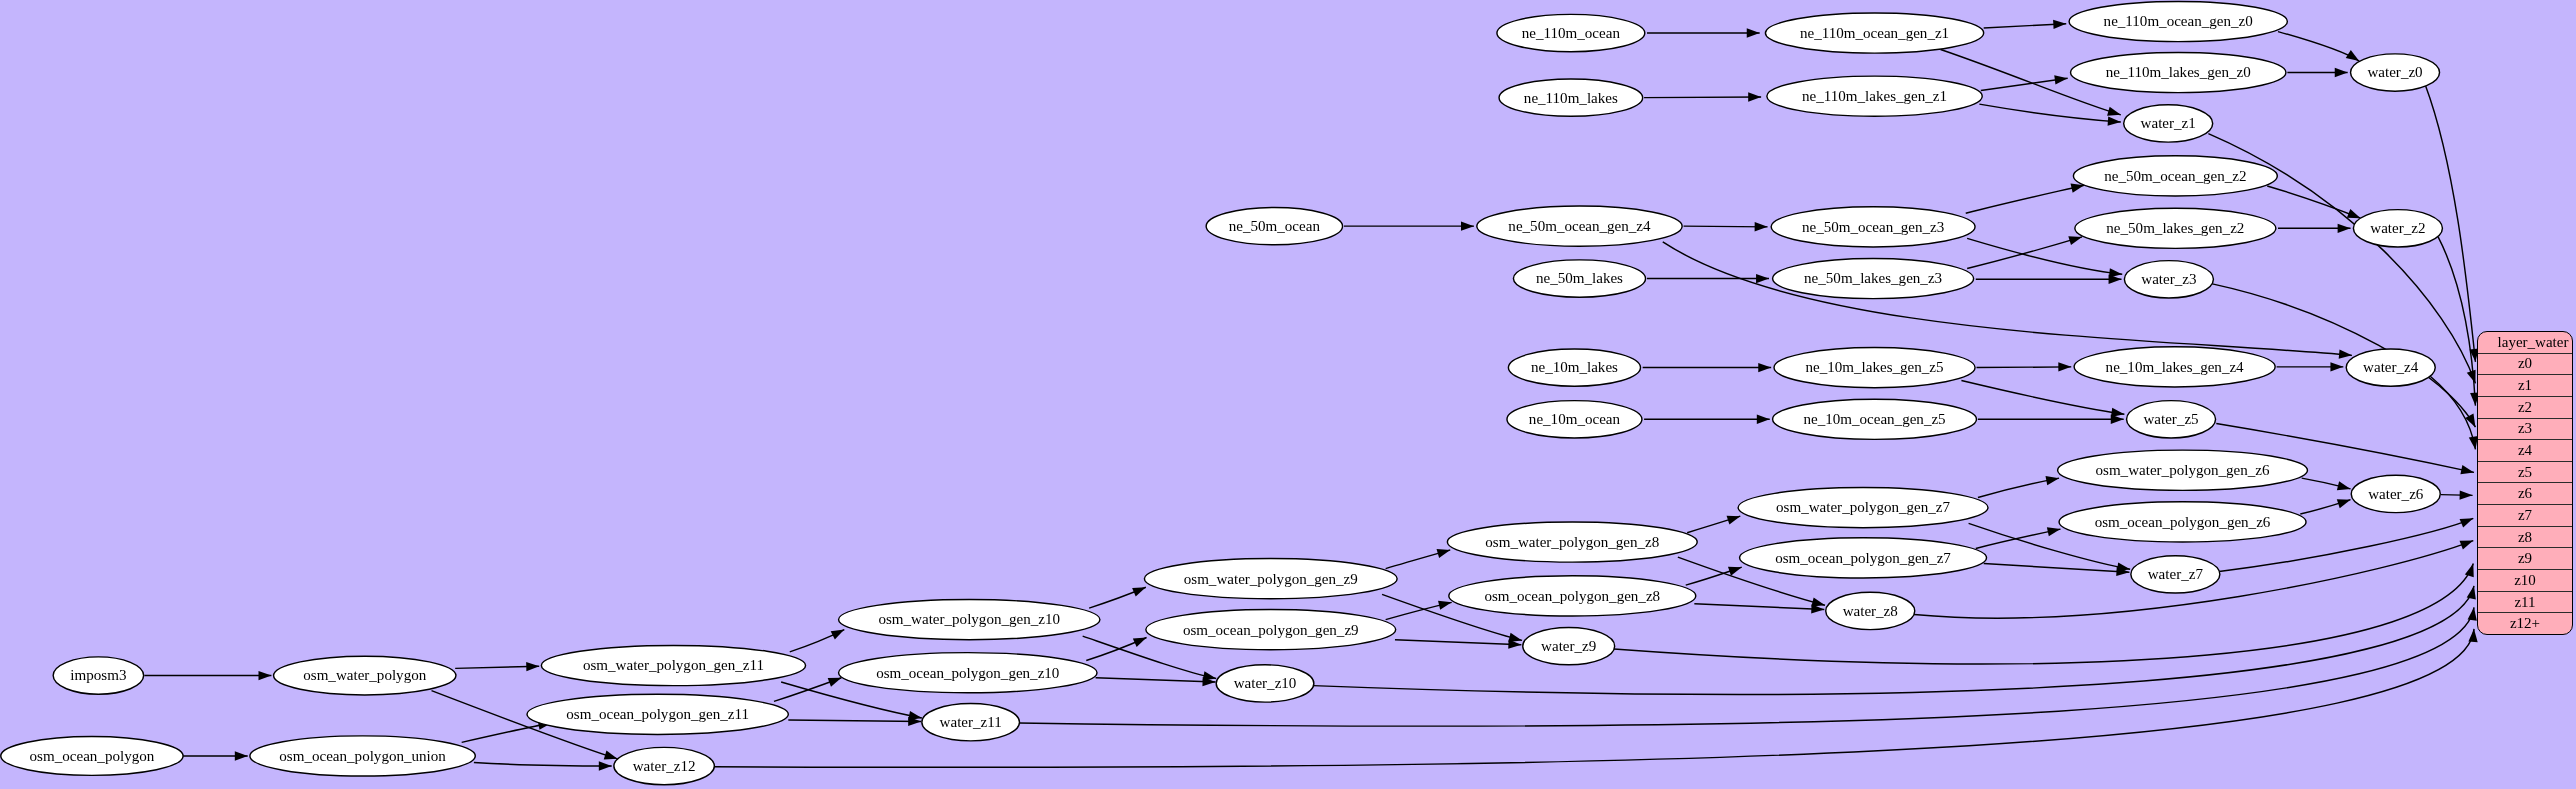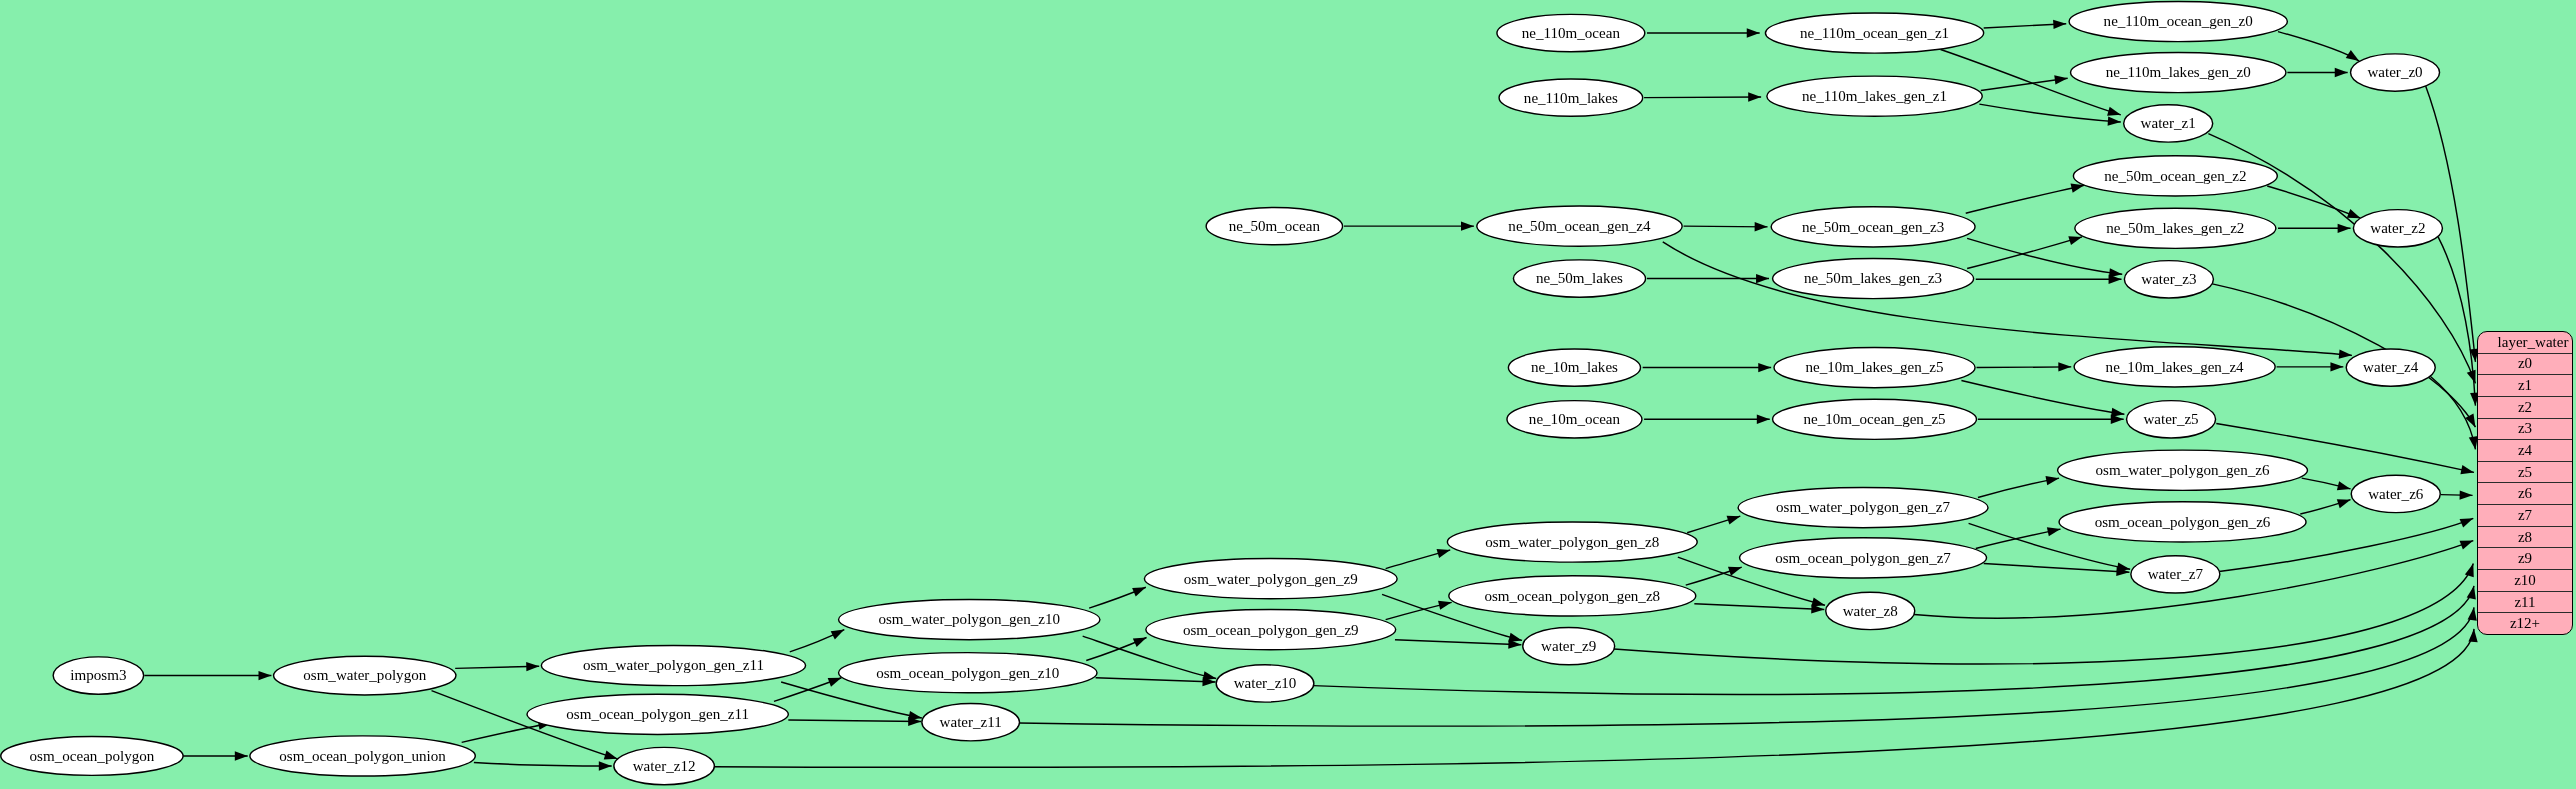--- a/index.html
+++ b/index.html
@@ -1,16 +1,16 @@
 <!DOCTYPE html>
 <html style="font-size:11.5px"><head>
 <meta charset="utf-8">
 <style>
   html,body{margin:0;padding:0;background:#ffffff;}
-  .stage{position:relative;width:2576px;height:789px;background:#86efac;overflow:hidden;
+  .stage{position:relative;width:2576px;height:789px;background:#c4b5fd;overflow:hidden;
          font-family:"Liberation Serif","DejaVu Serif",serif;}
   .stage svg{position:absolute;left:0;top:0;}
   svg text{font-family:"Liberation Serif","DejaVu Serif",serif;font-size:21px;fill:#000;}
   .lw-table{position:absolute;box-sizing:border-box;border:1.4px solid #000;border-radius:10px;
             overflow:hidden;display:flex;flex-direction:column;}
   .lw-cell{flex:1;display:flex;align-items:center;justify-content:center;
            font-size:15px;color:#000;border-top:1.4px solid #2b2b2b;box-sizing:border-box;}
   .lw-cell:first-child{border-top:none;padding-left:16px;}
 </style>
 </head>

